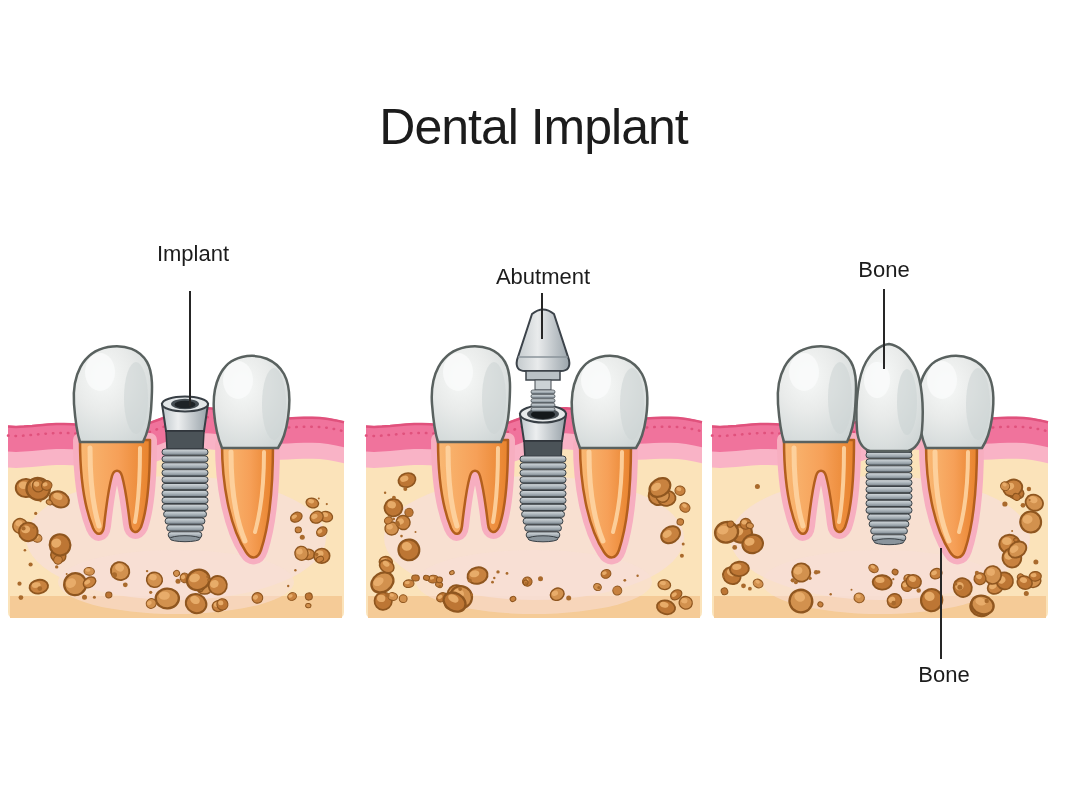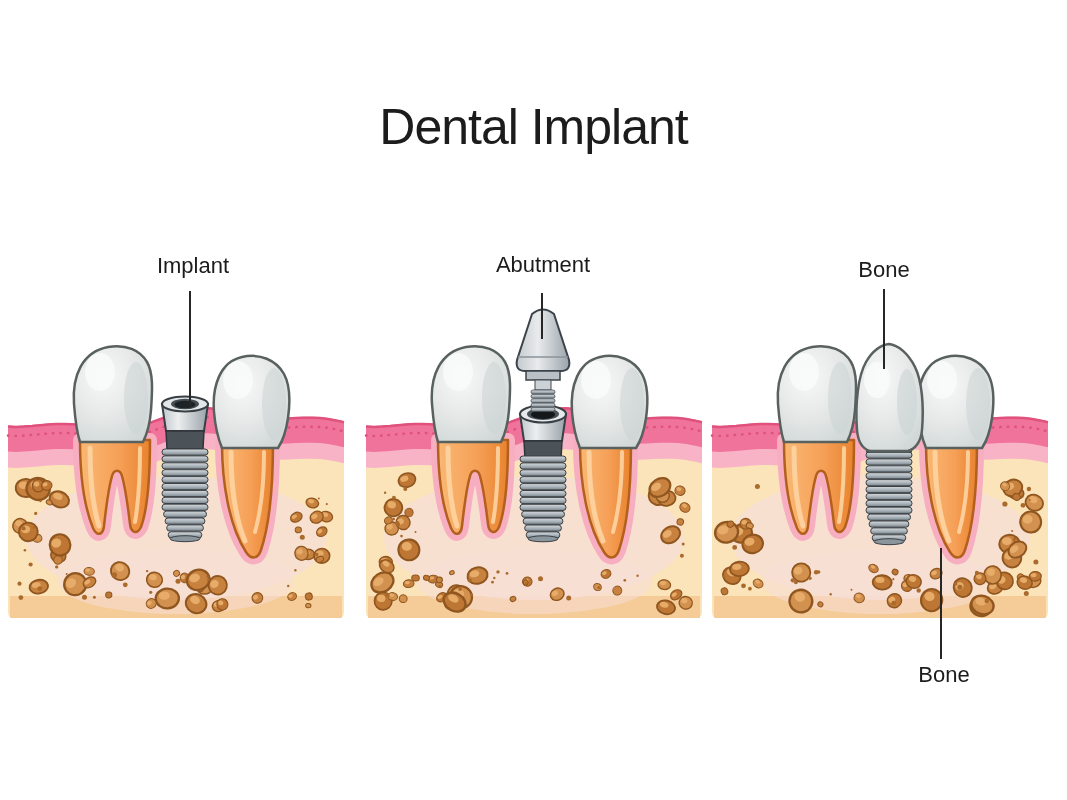--- a/index.html
+++ b/index.html
@@ -14,23 +14,23 @@
   .panel{position:absolute;top:300px;width:336px;height:320px;}
   .panel svg{display:block;width:336px;height:320px;overflow:visible;}
   #panel-1{left:8px;}
   #panel-2{left:366px;}
   #panel-3{left:712px;}
   .lbl{
     position:absolute;width:160px;text-align:center;font-size:22px;
     color:var(--text,#1c1c1c);
   }
   .leader{position:absolute;width:2px;background:var(--leader,#262626);}
-  #lbl-implant{left:113px;top:253px;}
+  #lbl-implant{left:113px;top:241px;}
   #line-implant{left:189px;top:291px;height:115px;}
-  #lbl-abutment{left:463px;top:252px;}
+  #lbl-abutment{left:463px;top:264px;}
   #line-abutment{left:541px;top:293px;height:46px;}
   #lbl-crown{left:804px;top:257px;}
   #line-crown{left:883px;top:289px;height:80px;}
   #lbl-bone{left:864px;top:662px;text-align:center;}
   #line-bone{left:940px;top:548px;height:111px;}
 </style>
 </head>
 <body>
 
 <div class="canvas">

